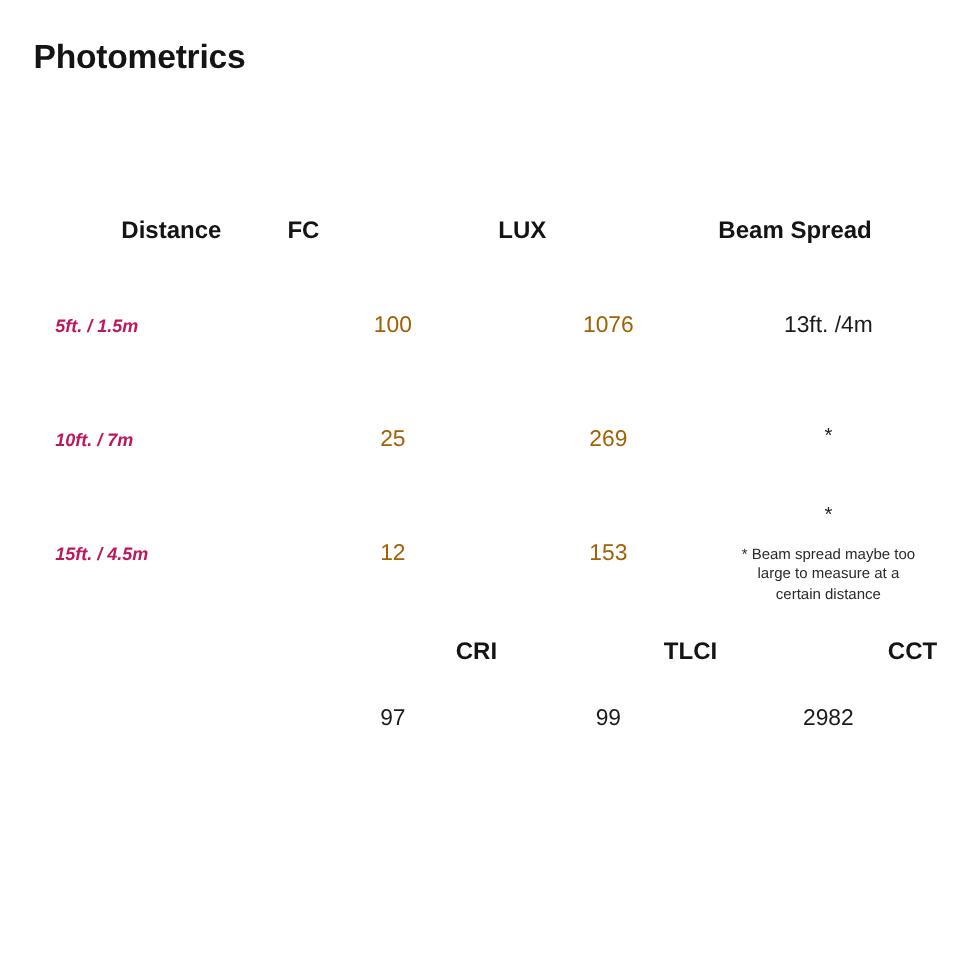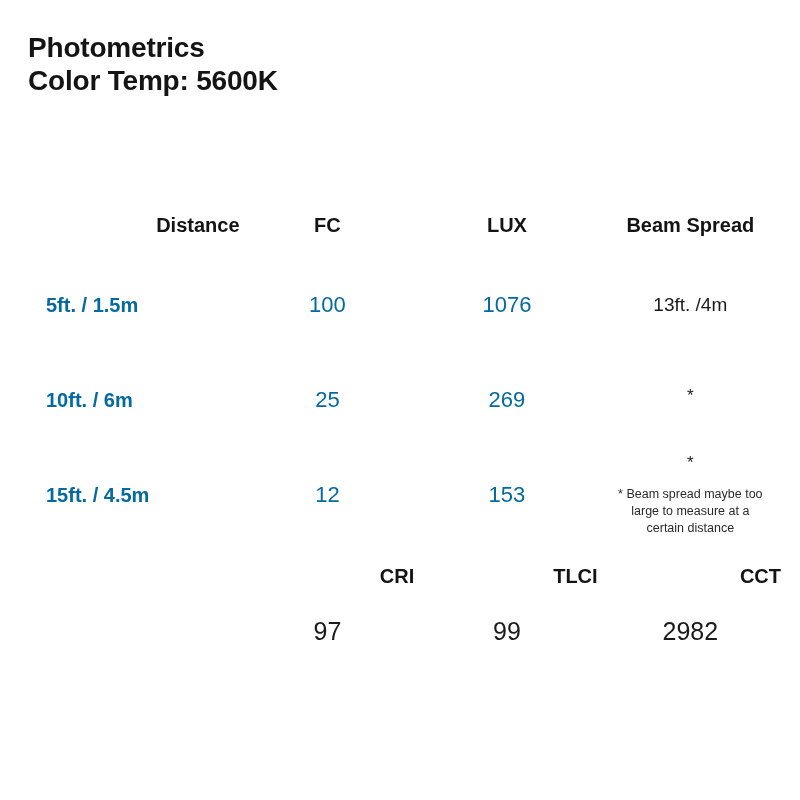--- a/index.html
+++ b/index.html
@@ -57,41 +57,42 @@
     vertical-align: middle;
   }
 
   .hdr-row th {
     height: 64px;
     font-size: 20px;
     font-weight: 700;
     color: #141414;
   }
   .hdr-distance {
-    text-align: right;
+    text-align: center;
     padding-left: 28px !important;
   }
-  .hdr-center { text-align: center; }
+  .hdr-center { text-align: left; }
 
   .data-row td {
     height: 95px;
   }
   .cell-distance {
     text-align: left;
     padding-left: 28px !important;
-    font-size: 20px;
-    font-weight: 700;
-    color: #0369a1;
+    font-size: 15px;
+    font-weight: 700;
+    color: #be185d;
     white-space: nowrap;
+    font-style: italic;
   }
   .cell-num {
     text-align: center;
-    font-size: 22px;
+    font-size: 19px;
     font-weight: 400;
-    color: #0369a1;
+    color: #a16207;
   }
   .cell-beam {
     text-align: center;
     font-size: 19px;
     font-weight: 400;
     color: #1b1b1b;
     position: relative;
   }
   .asterisk {
     font-size: 17px;
@@ -123,35 +124,34 @@
 
   .spec-hdr th {
     height: 46px;
     font-size: 20px;
     font-weight: 700;
     color: #141414;
     text-align: right;
   }
   .spec-val td {
     height: 60px;
-    font-size: 25px;
+    font-size: 19px;
     font-weight: 400;
     color: #1b1b1b;
     text-align: center;
   }
   .blank-cell { }
 </style>
 </head>
 <body>
 
 <div class="page">
 
   <div class="title-block">
     <div class="title-line">Photometrics</div>
-    <div class="title-line">Color Temp: 5600K</div>
   </div>
 
   <table class="phot-table">
     <colgroup>
       <col class="c-distance">
       <col class="c-fc">
       <col class="c-lux">
       <col class="c-beam">
     </colgroup>
     <thead>
@@ -163,21 +163,21 @@
       </tr>
     </thead>
     <tbody>
       <tr class="data-row">
         <td class="cell-distance">5ft. / 1.5m</td>
         <td class="cell-num">100</td>
         <td class="cell-num">1076</td>
         <td class="cell-beam">13ft. /4m</td>
       </tr>
       <tr class="data-row">
-        <td class="cell-distance">10ft. / 6m</td>
+        <td class="cell-distance">10ft. / 7m</td>
         <td class="cell-num">25</td>
         <td class="cell-num">269</td>
         <td class="cell-beam">
           <span class="asterisk">*</span>
         </td>
       </tr>
       <tr class="data-row">
         <td class="cell-distance">15ft. / 4.5m</td>
         <td class="cell-num">12</td>
         <td class="cell-num">153</td>

